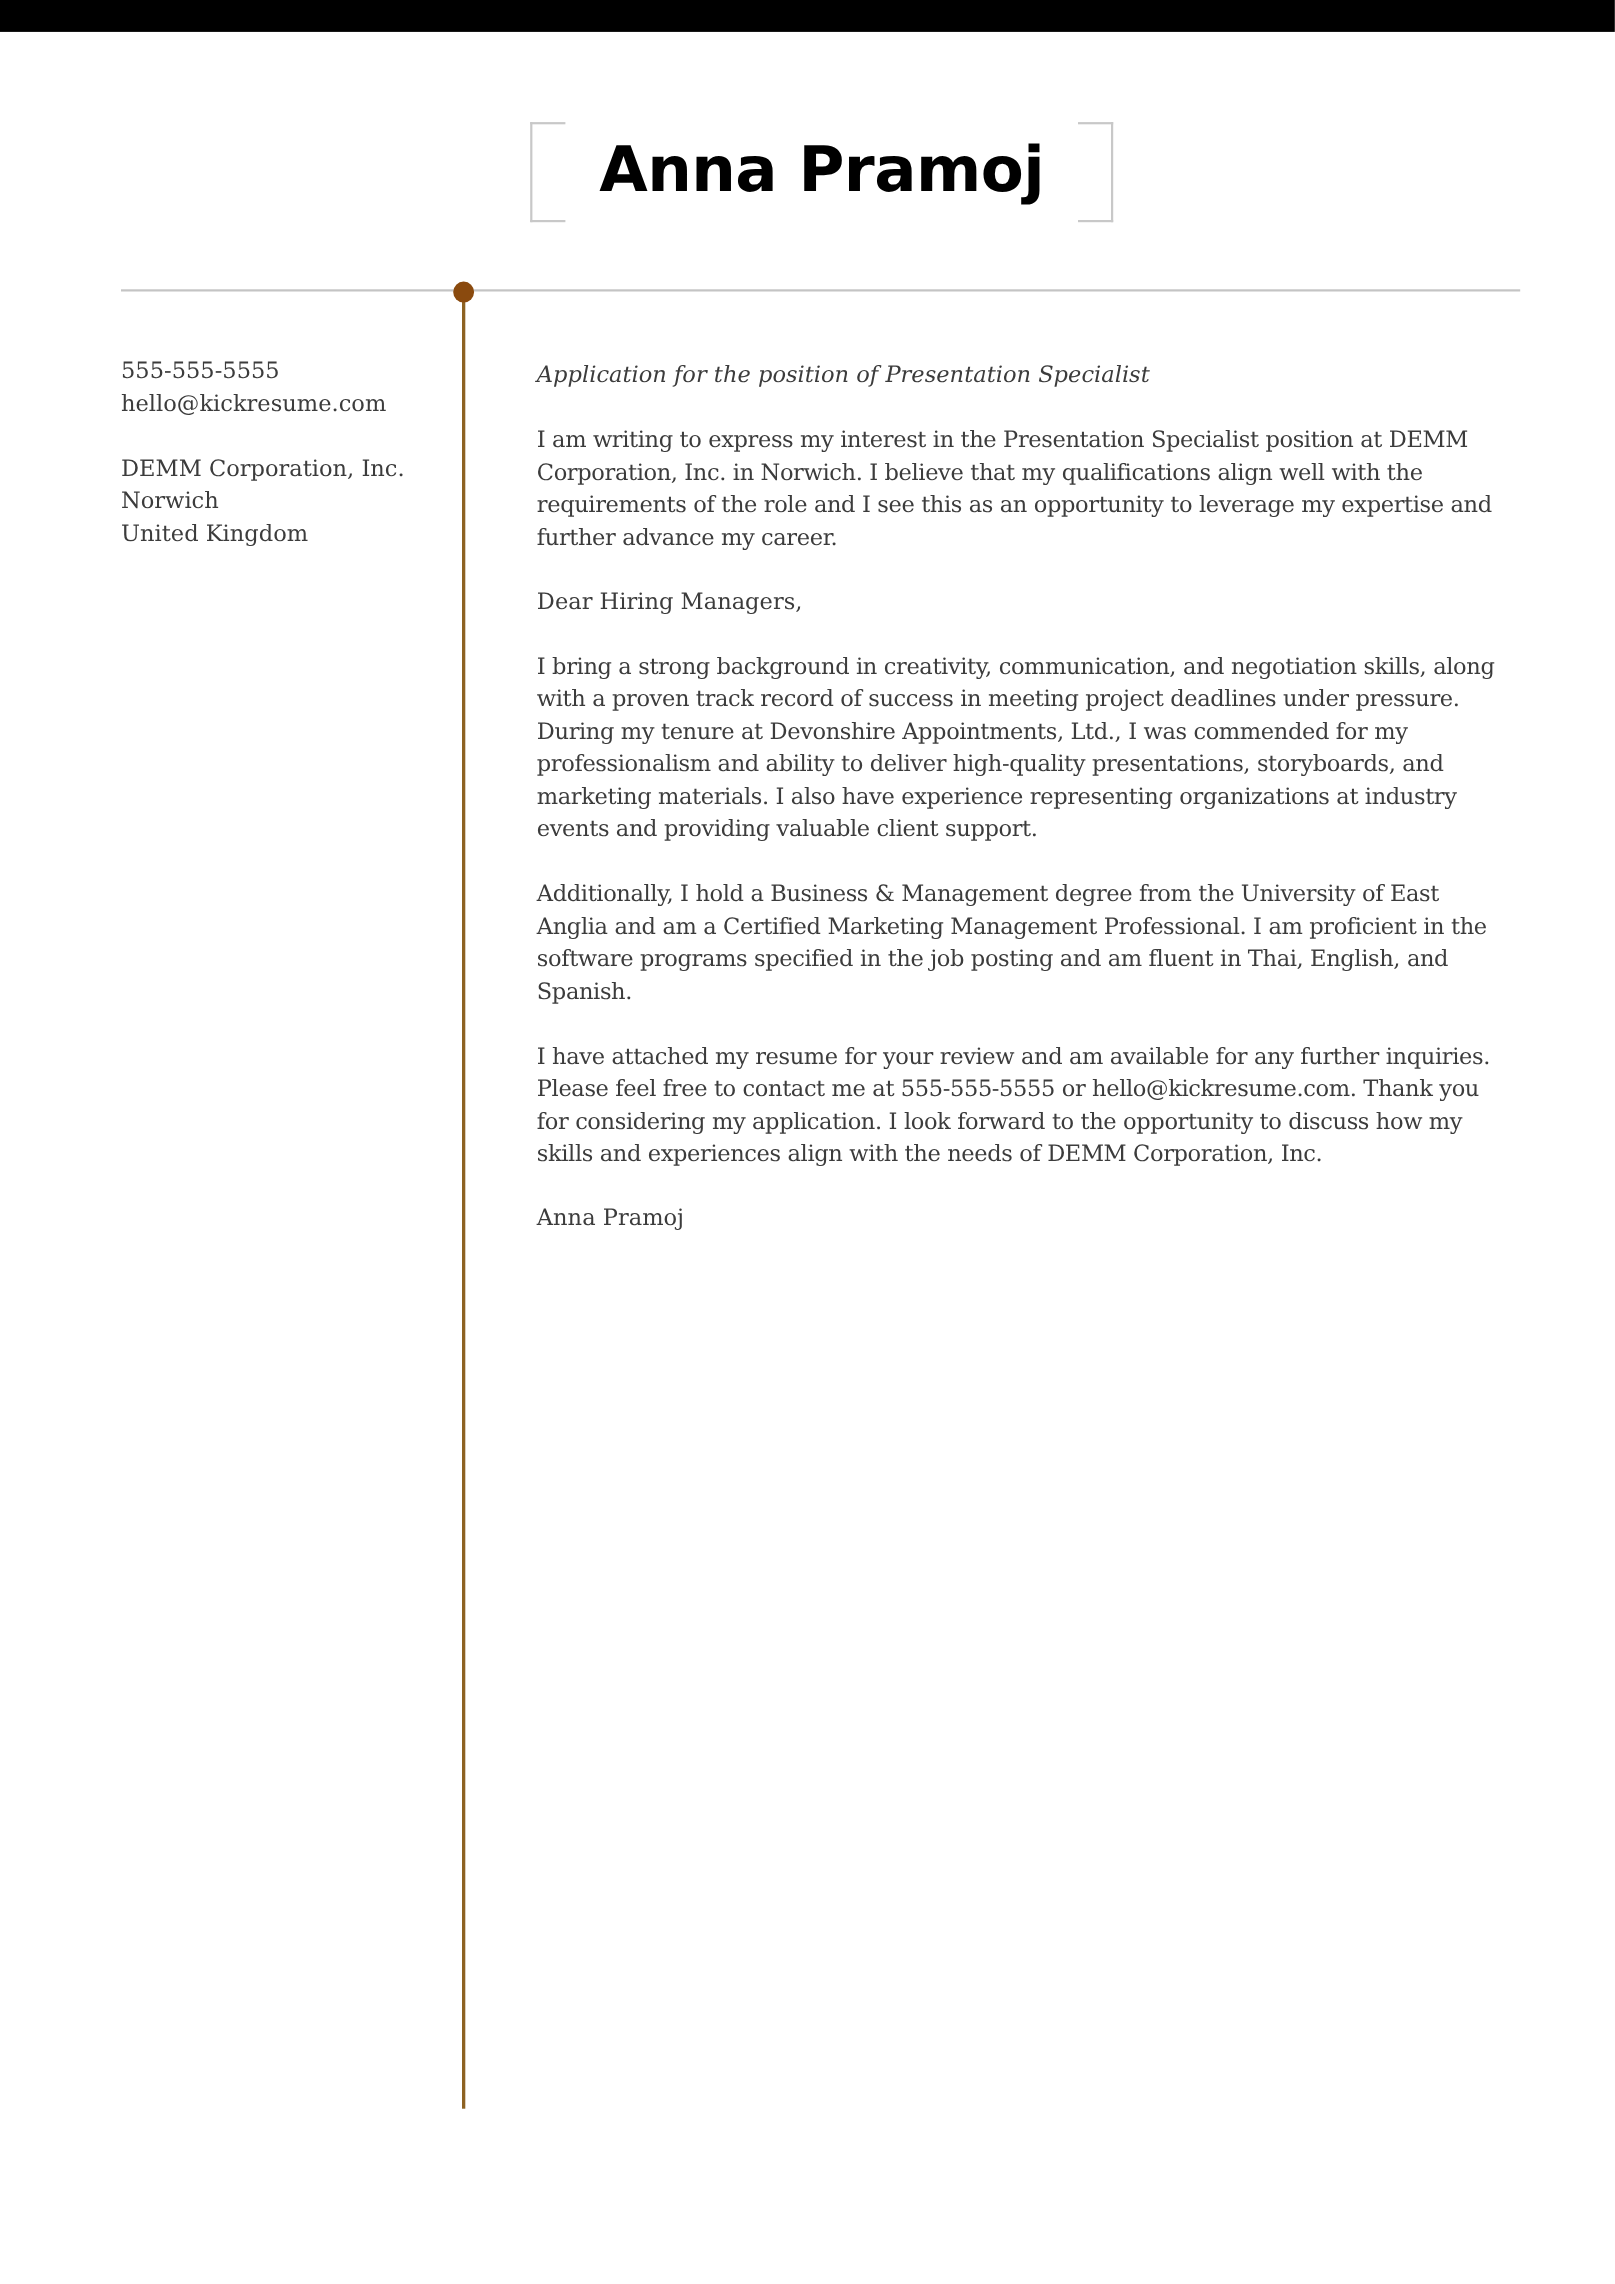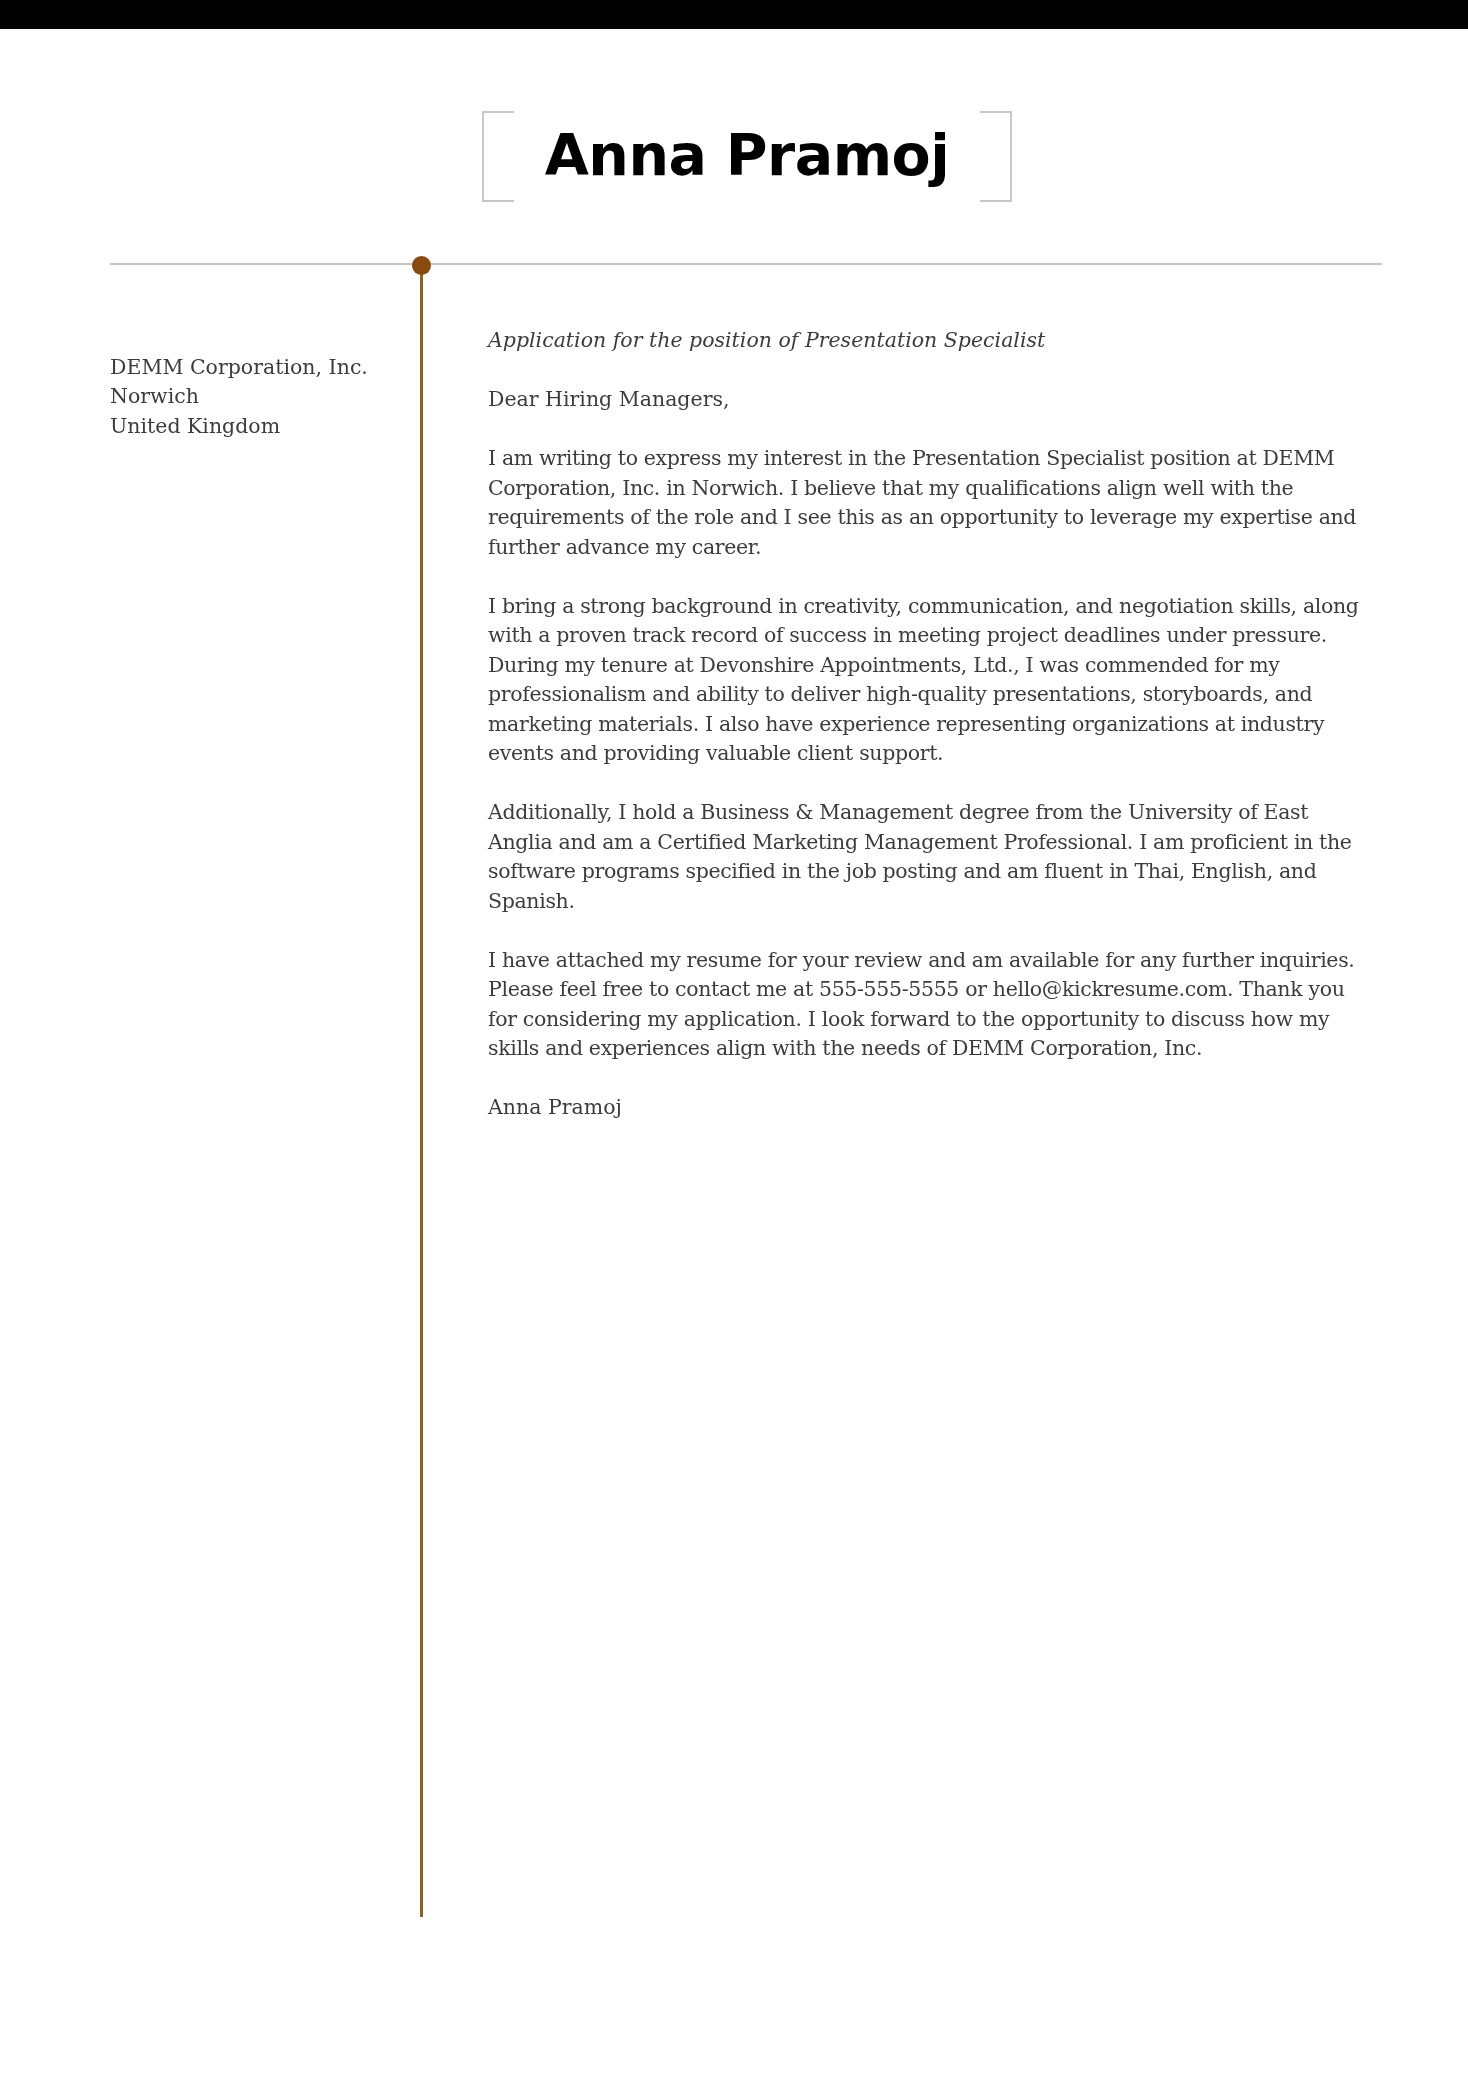--- a/index.html
+++ b/index.html
@@ -104,29 +104,33 @@
   <div class="bracket left"></div>
   <div class="bracket right"></div>
   <div class="name">Anna Pramoj</div>
 </div>
 
 <div class="rule"></div>
 <div class="vline"></div>
 <div class="dot"></div>
 
 <div class="sidebar">
+  <div>
+    <span class="line">555-555-5555</span>
+    <span class="line">hello@kickresume.com</span>
+  </div>
   <div class="gap"></div>
   <div>
     <span class="line">DEMM Corporation, Inc.</span>
     <span class="line">Norwich</span>
     <span class="line">United Kingdom</span>
   </div>
 </div>
 
 <div class="main">
   <div class="subject">Application for the position of Presentation Specialist</div>
+  <p class="para body-para">I am writing to express my interest in the Presentation Specialist position at DEMM Corporation, Inc. in Norwich. I believe that my qualifications align well with the requirements of the role and I see this as an opportunity to leverage my expertise and further advance my career.</p>
   <p class="para">Dear Hiring Managers,</p>
-  <p class="para body-para">I am writing to express my interest in the Presentation Specialist position at DEMM Corporation, Inc. in Norwich. I believe that my qualifications align well with the requirements of the role and I see this as an opportunity to leverage my expertise and further advance my career.</p>
   <p class="para body-para">I bring a strong background in creativity, communication, and negotiation skills, along with a proven track record of success in meeting project deadlines under pressure. During my tenure at Devonshire Appointments, Ltd., I was commended for my professionalism and ability to deliver high-quality presentations, storyboards, and marketing materials. I also have experience representing organizations at industry events and providing valuable client support.</p>
   <p class="para body-para">Additionally, I hold a Business &amp; Management degree from the University of East Anglia and am a Certified Marketing Management Professional. I am proficient in the software programs specified in the job posting and am fluent in Thai, English, and Spanish.</p>
   <p class="para body-para">I have attached my resume for your review and am available for any further inquiries. Please feel free to contact me at 555-555-5555 or hello@kickresume.com. Thank you for considering my application. I look forward to the opportunity to discuss how my skills and experiences align with the needs of DEMM Corporation, Inc.</p>
   <p class="para">Anna Pramoj</p>
 </div>
 
 </body></html>

